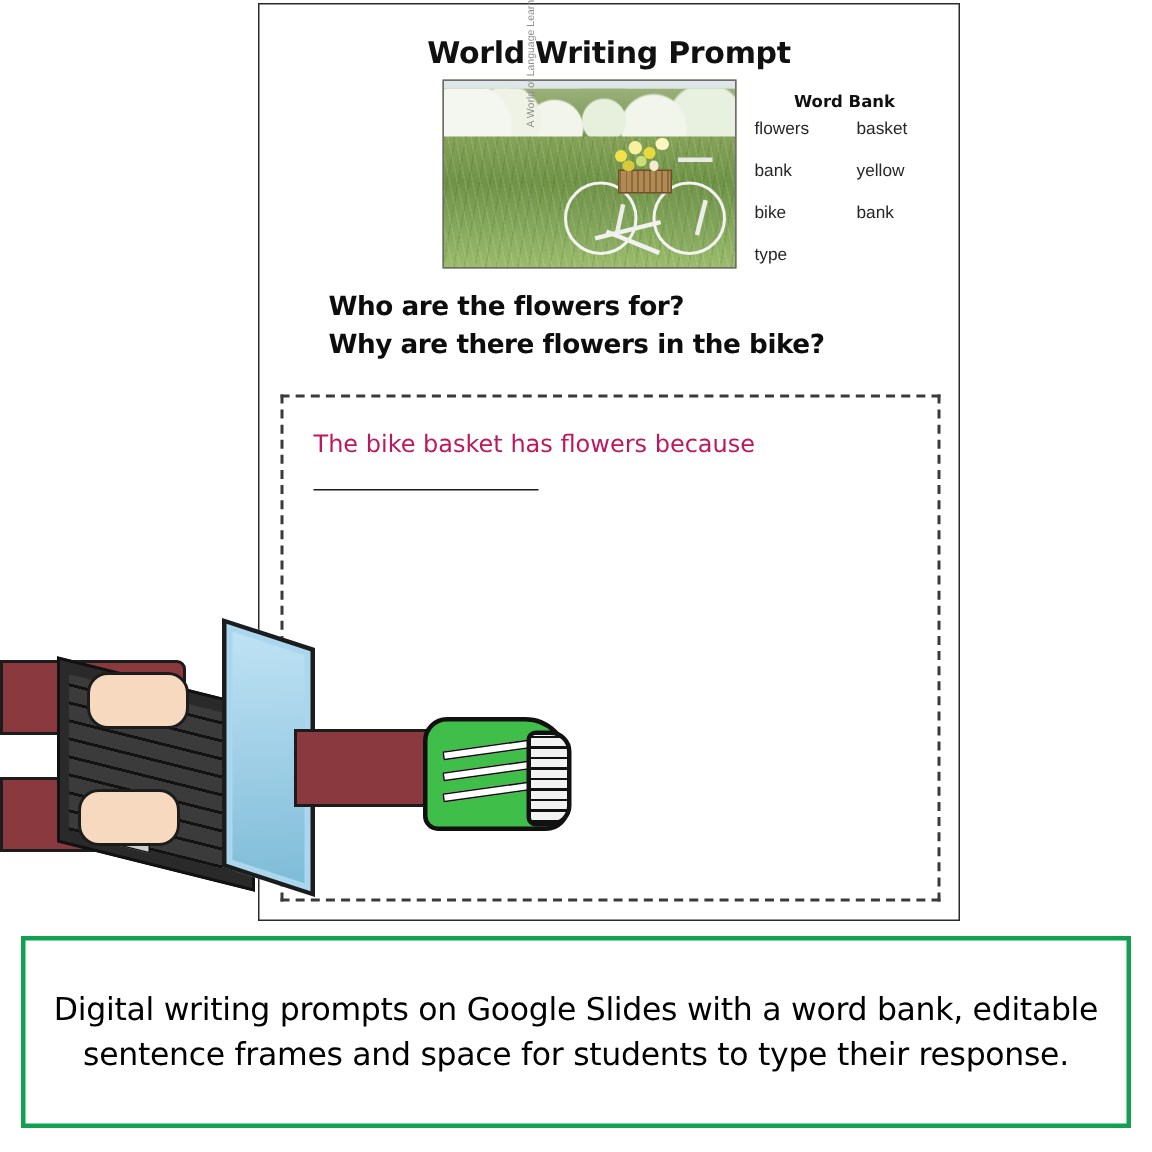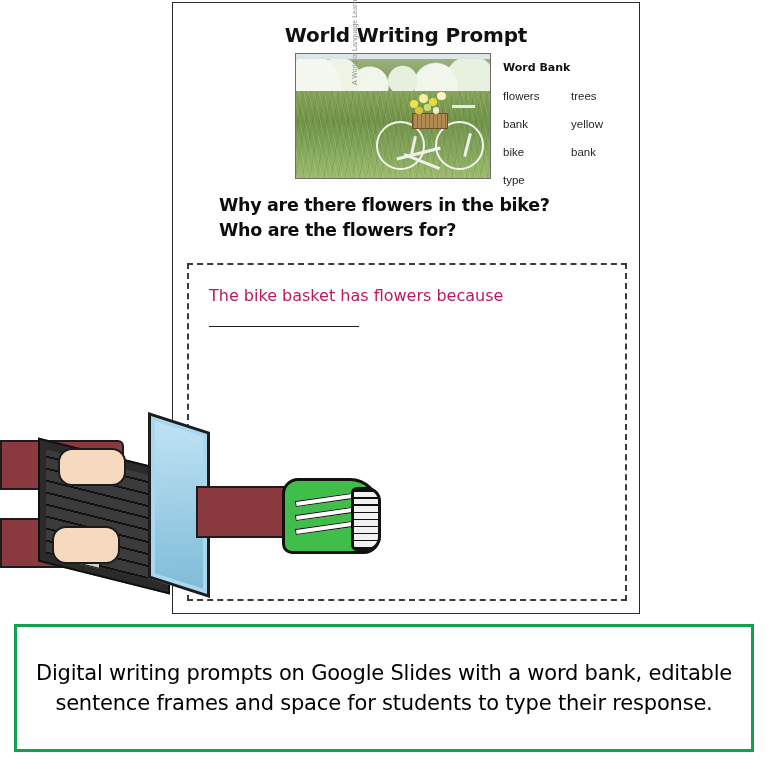--- a/index.html
+++ b/index.html
@@ -124,23 +124,23 @@
   .wordbank {
     position: absolute;
     left: 330px;
     top: 58px;
     width: 120px;
   }
   .wordbank-title {
     font-family: "DejaVu Sans", sans-serif;
     font-weight: bold;
     font-size: 11px;
-    text-align: left;
+    text-align: center;
     color: #111;
-    margin-bottom: 16px;
+    margin-bottom: 6px;
   }
   .wb-grid {
     display: grid;
     grid-template-columns: 1fr 1fr;
     column-gap: 6px;
     row-gap: 5px;
     font-size: 11.5px;
     color: #262626;
     font-family: "Liberation Sans", sans-serif;
     gap: 16px;
@@ -334,34 +334,34 @@
         <span style="left:56%;top:62%;width:15%;padding-bottom:15%;background:#f3ead0;"></span>
         <span style="left:38%;top:54%;width:14%;padding-bottom:14%;background:#c9e07a;"></span>
       </div>
     </div>
   </div>
 
   <div class="wordbank">
     <div class="wordbank-title">Word Bank</div>
     <div class="wb-grid">
       <div>flowers</div>
-      <div>trees</div>
+      <div>basket</div>
       <div>bank</div>
       <div>yellow</div>
       <div>bike</div>
       <div>bank</div>
       <div>type</div>
     </div>
   </div>
 
   <div class="side-credit">A World of Language Learners</div>
 
   <div class="questions">
+    <div>Who are the flowers for?</div>
     <div>Why are there flowers in the bike?</div>
-    <div>Who are the flowers for?</div>
   </div>
 
   <div class="answer-box">
     <div class="answer-text">
       <span>The bike basket has flowers because</span>
       <br>
       <span class="answer-blank"></span>
     </div>
   </div>
 </div>

